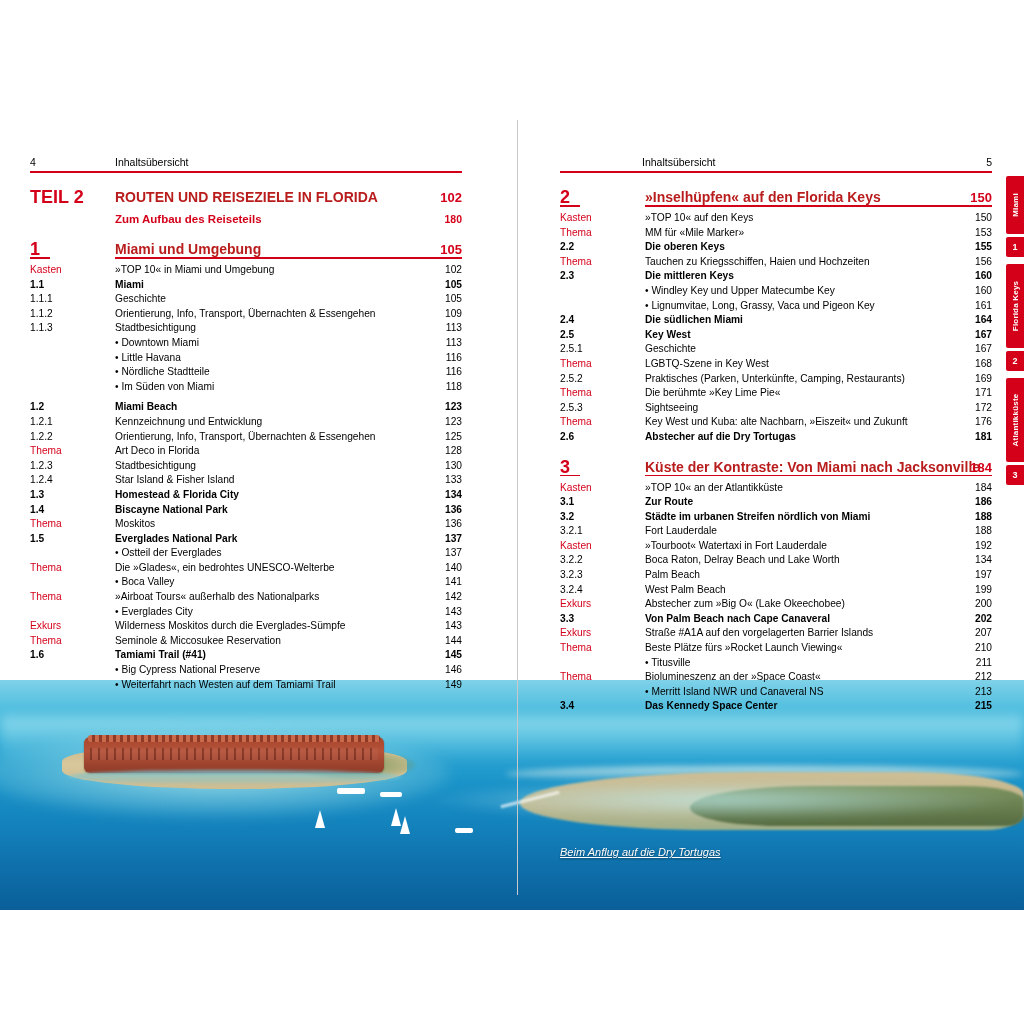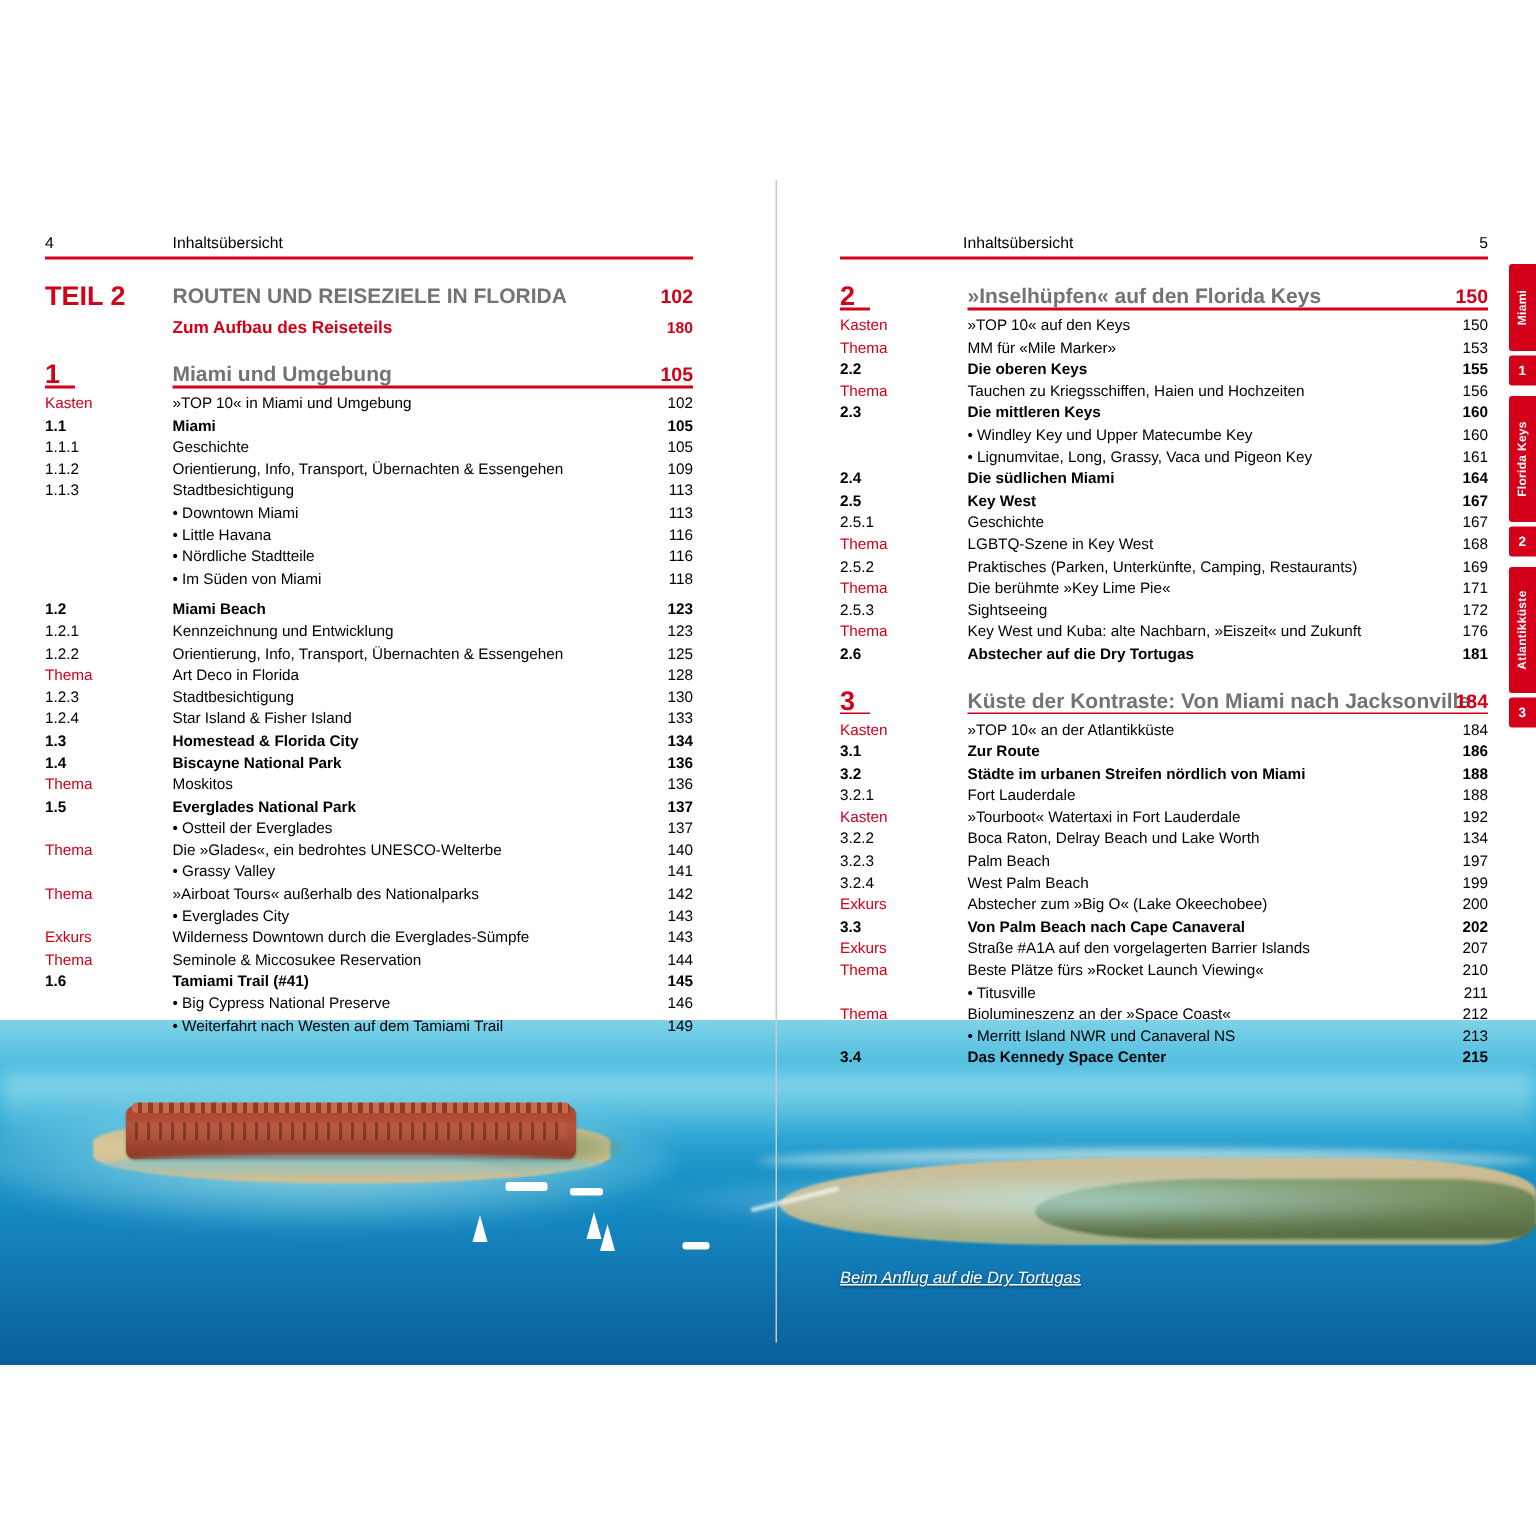--- a/index.html
+++ b/index.html
@@ -198,21 +198,21 @@
   .rednum .num { color: #d4001a; }
 
   
   .bigrow { height: 25px; line-height: 22px; }
   .bigrow .num {
     position: absolute; left: 0; top: 0;
     font-size: 18px; font-weight: bold; color: #d4001a;
   }
   .bigrow .txt {
     position: absolute; left: 85px; top: 0;
-    font-size: 14px; font-weight: bold; color: #737373;
+    font-size: 14px; font-weight: bold; color: #b91c1c;
   }
   .bigrow .pg {
     position: absolute; right: 0; top: 1px;
     font-size: 13px; font-weight: bold; color: #d4001a;
   }
   .bigrow .underline {
     position: absolute; left: 0; top: 19px; height: 1.6px; background: #d4001a;
   }
   .ul-num { width: 20px; }
   .ul-full { left: 85px !important; width: 347px; }
@@ -422,36 +422,36 @@
           <span class="txt">• Ostteil der Everglades</span>
           <span class="pg">137</span>
         </div>
         <div class="row rednum">
           <span class="num">Thema</span>
           <span class="txt">Die »Glades«, ein bedrohtes UNESCO-Welterbe</span>
           <span class="pg">140</span>
         </div>
         <div class="row">
           <span class="num"></span>
-          <span class="txt">• Grassy Valley</span>
+          <span class="txt">• Boca Valley</span>
           <span class="pg">141</span>
         </div>
         <div class="row rednum">
           <span class="num">Thema</span>
           <span class="txt">»Airboat Tours« außerhalb des Nationalparks</span>
           <span class="pg">142</span>
         </div>
         <div class="row">
           <span class="num"></span>
           <span class="txt">• Everglades City</span>
           <span class="pg">143</span>
         </div>
         <div class="row rednum">
           <span class="num">Exkurs</span>
-          <span class="txt">Wilderness Downtown durch die Everglades-Sümpfe</span>
+          <span class="txt">Wilderness Moskitos durch die Everglades-Sümpfe</span>
           <span class="pg">143</span>
         </div>
         <div class="row rednum">
           <span class="num">Thema</span>
           <span class="txt">Seminole &amp; Miccosukee Reservation</span>
           <span class="pg">144</span>
         </div>
         <div class="row bold">
           <span class="num">1.6</span>
           <span class="txt">Tamiami Trail (#41)</span>

